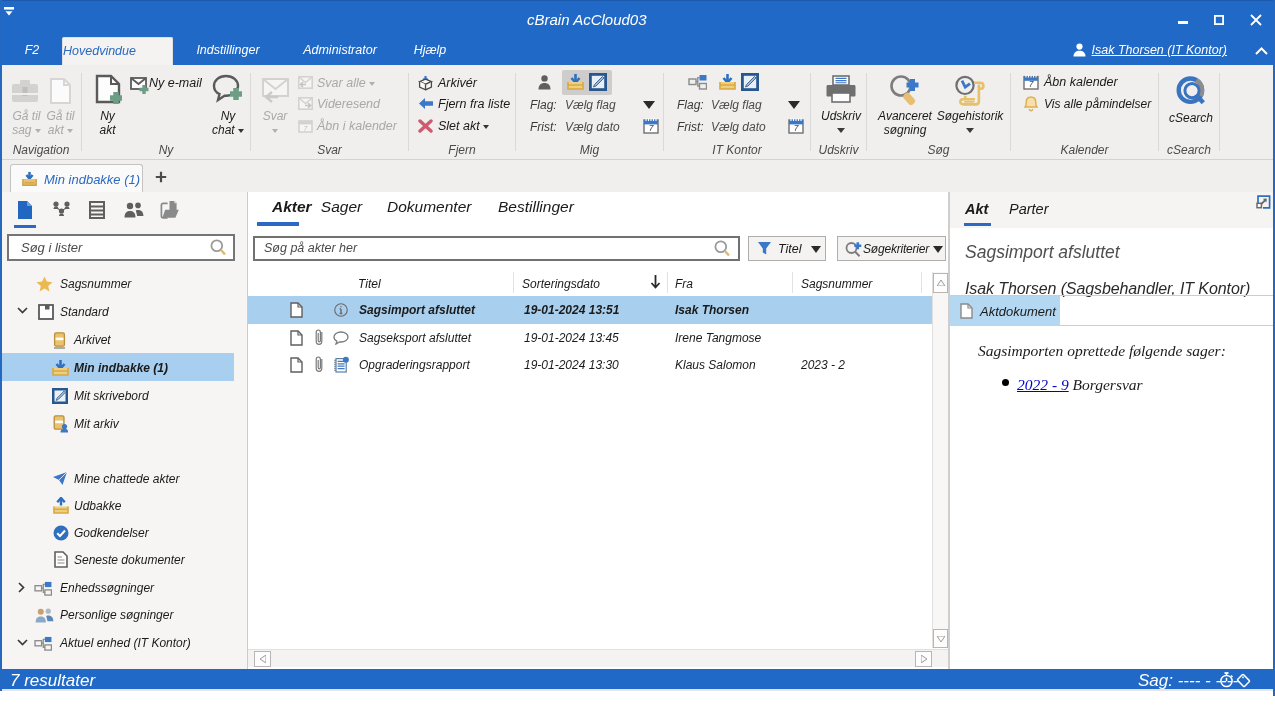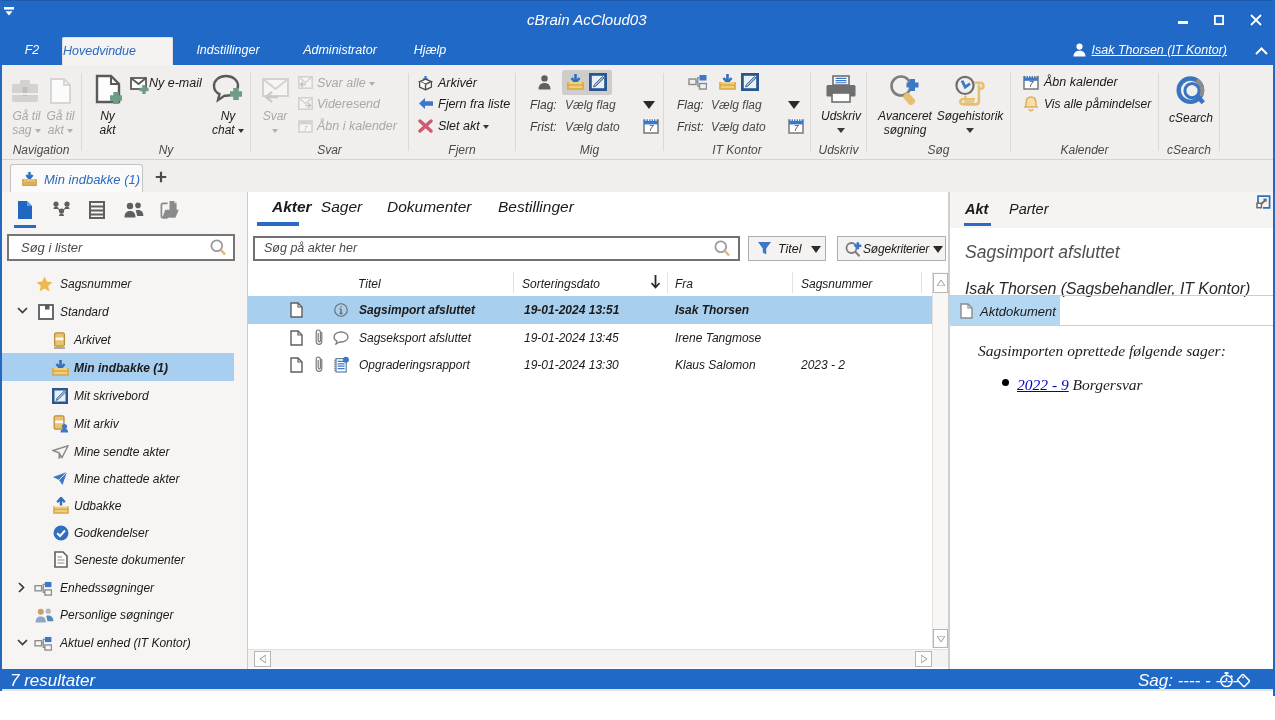--- a/index.html
+++ b/index.html
@@ -385,26 +385,20 @@
       </div>
     <div class="treerow" style="top:218px">
         <svg class="abs" style="left:51px;top:5px" width="15" height="18" viewBox="0 0 15 18">
           <rect x="1.2" y="0.8" width="9.8" height="13.4" rx="1.5" fill="#ecc36d" stroke="#b98f3e" stroke-width="1.3"></rect>
           <rect x="2.2" y="5.6" width="7.8" height="2.6" fill="#fff"></rect>
           <circle cx="11.5" cy="11.5" r="2.6" fill="#3c78c8"></circle>
           <path d="M7.5 17.5 C7.5 14.5 9.5 13.8 11.5 13.8 C13.5 13.8 15.2 14.5 15.2 17.5 Z" fill="#3c78c8"></path>
         </svg>
         <span class="txt" style="left:72px">Mit arkiv</span>
       </div>
-    <div class="treerow" style="top:246px">
-        <svg class="abs" style="left:50px;top:7px" width="17" height="14" viewBox="0 0 17 14">
-          <path d="M1 5.5 L16 0.8 L10 12.5 L7.2 7.8 Z M7.2 7.8 L7.2 13 L9 10.6" fill="none" stroke="#8a8a8a" stroke-width="1.4"></path>
-        </svg>
-        <span class="txt" style="left:72px">Mine sendte akter</span>
-      </div>
     <div class="treerow" style="top:273px">
         <svg class="abs" style="left:50px;top:6px" width="16" height="15" viewBox="0 0 16 15">
           <path d="M1 6 L15 1 L10.5 14 L7 9 Z" fill="#3c78c8"></path>
           <path d="M15 1 L7 9" stroke="#fff" stroke-width="0.8"></path>
         </svg>
         <span class="txt" style="left:72px">Mine chattede akter</span>
       </div>
     <div class="treerow" style="top:300px">
         <svg class="abs" style="left:51px;top:5px" width="16" height="17" viewBox="0 0 17 18">
           <path d="M8.5 9 V1.5" stroke="#2f6fbd" stroke-width="2.6"></path>

